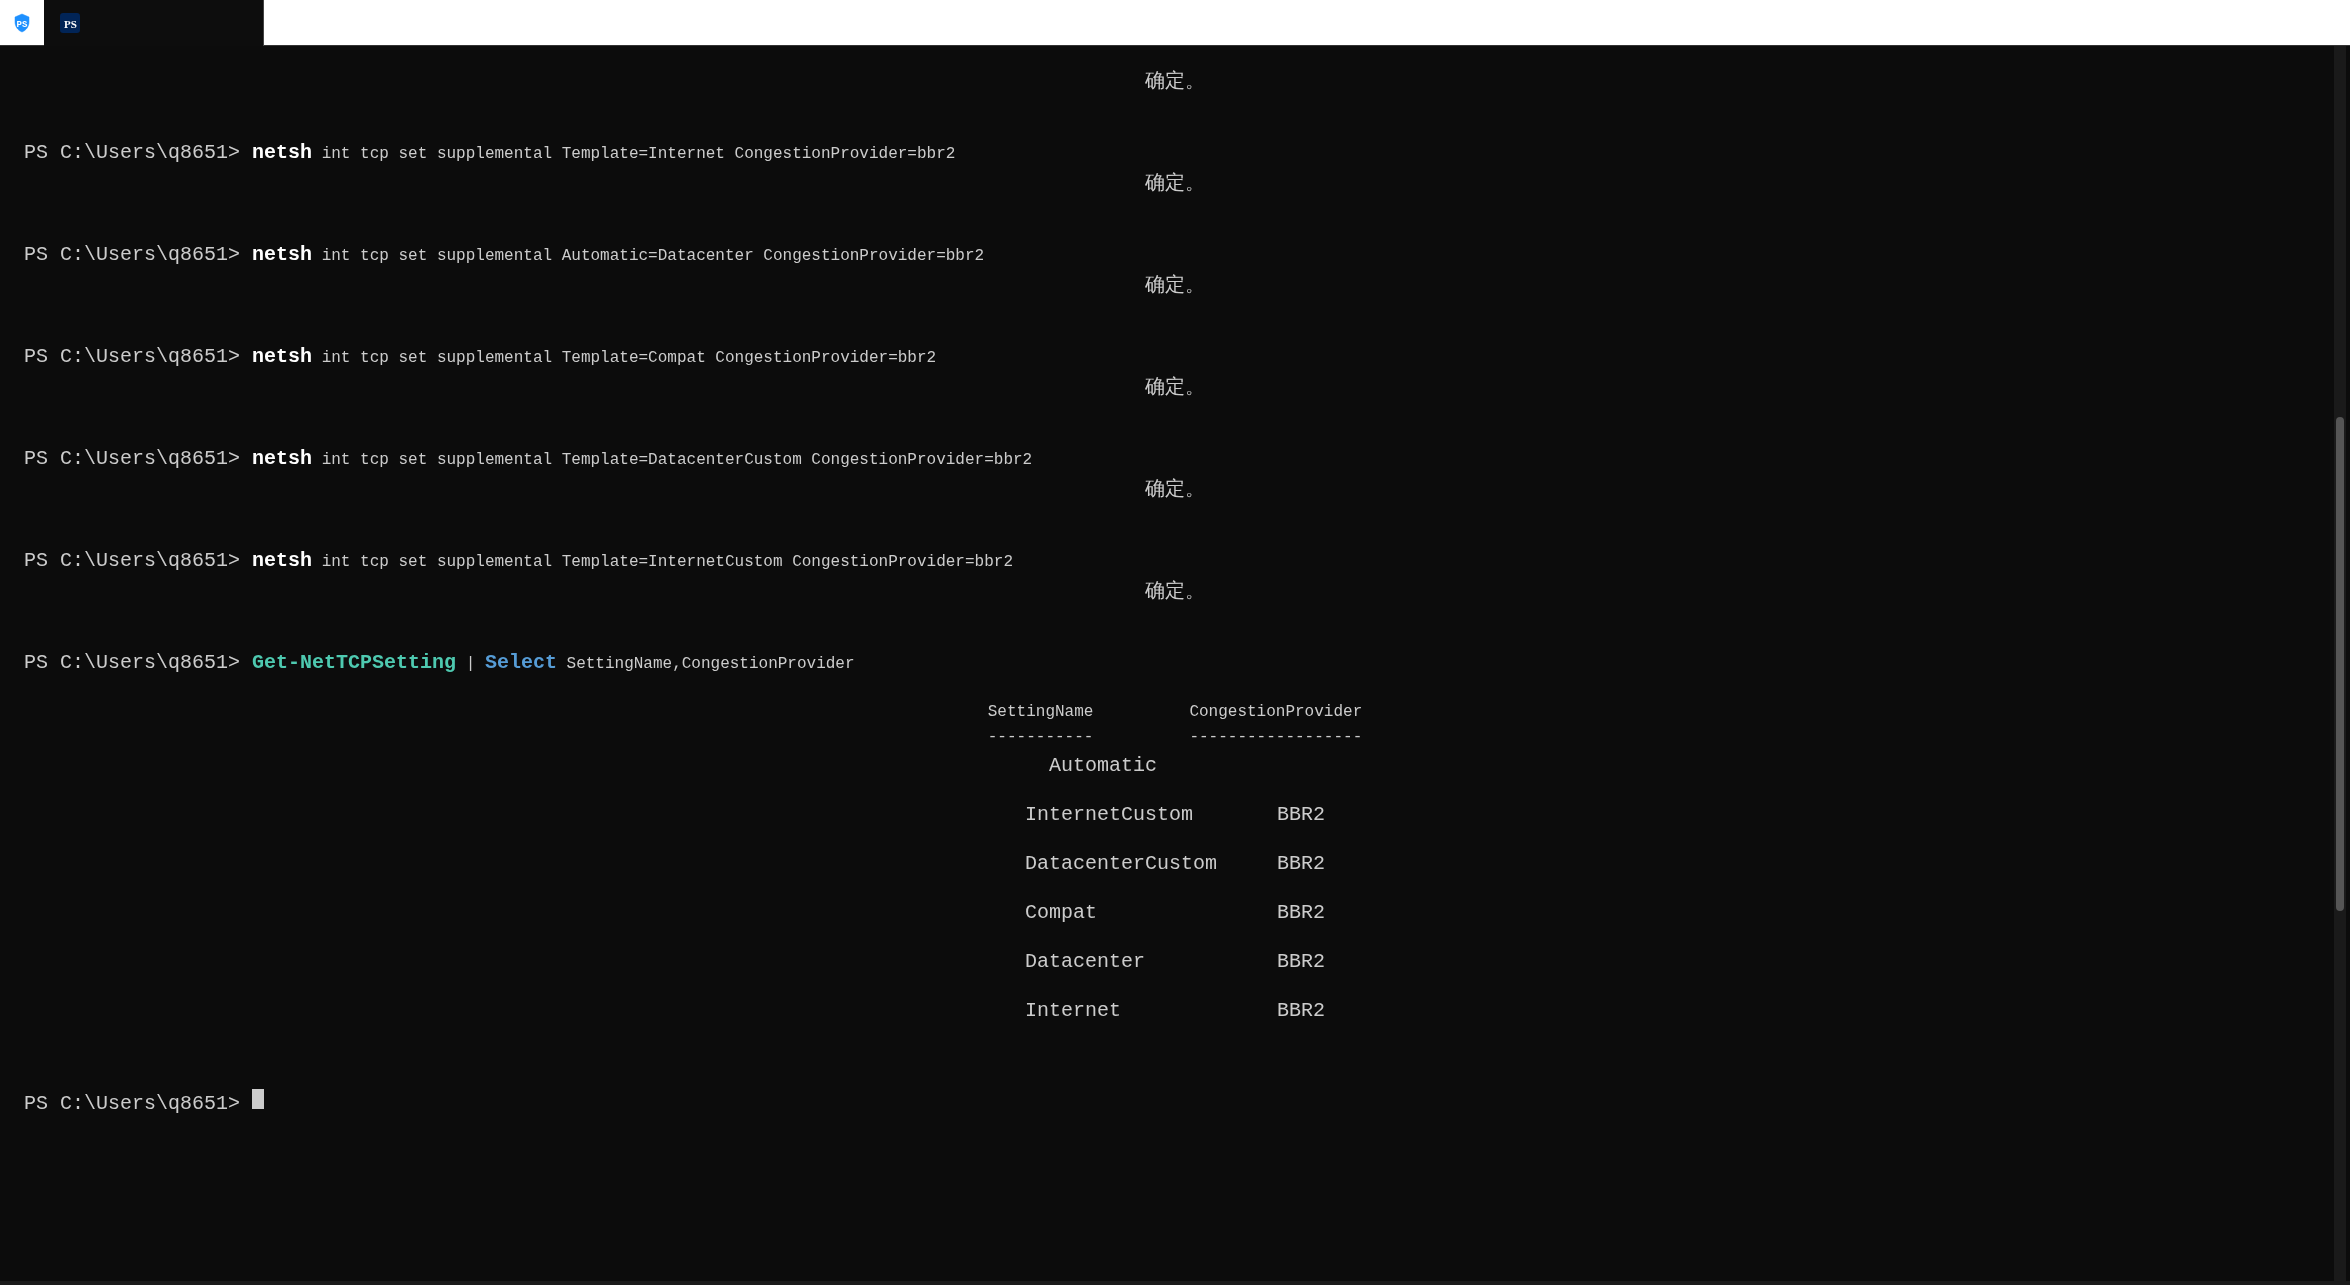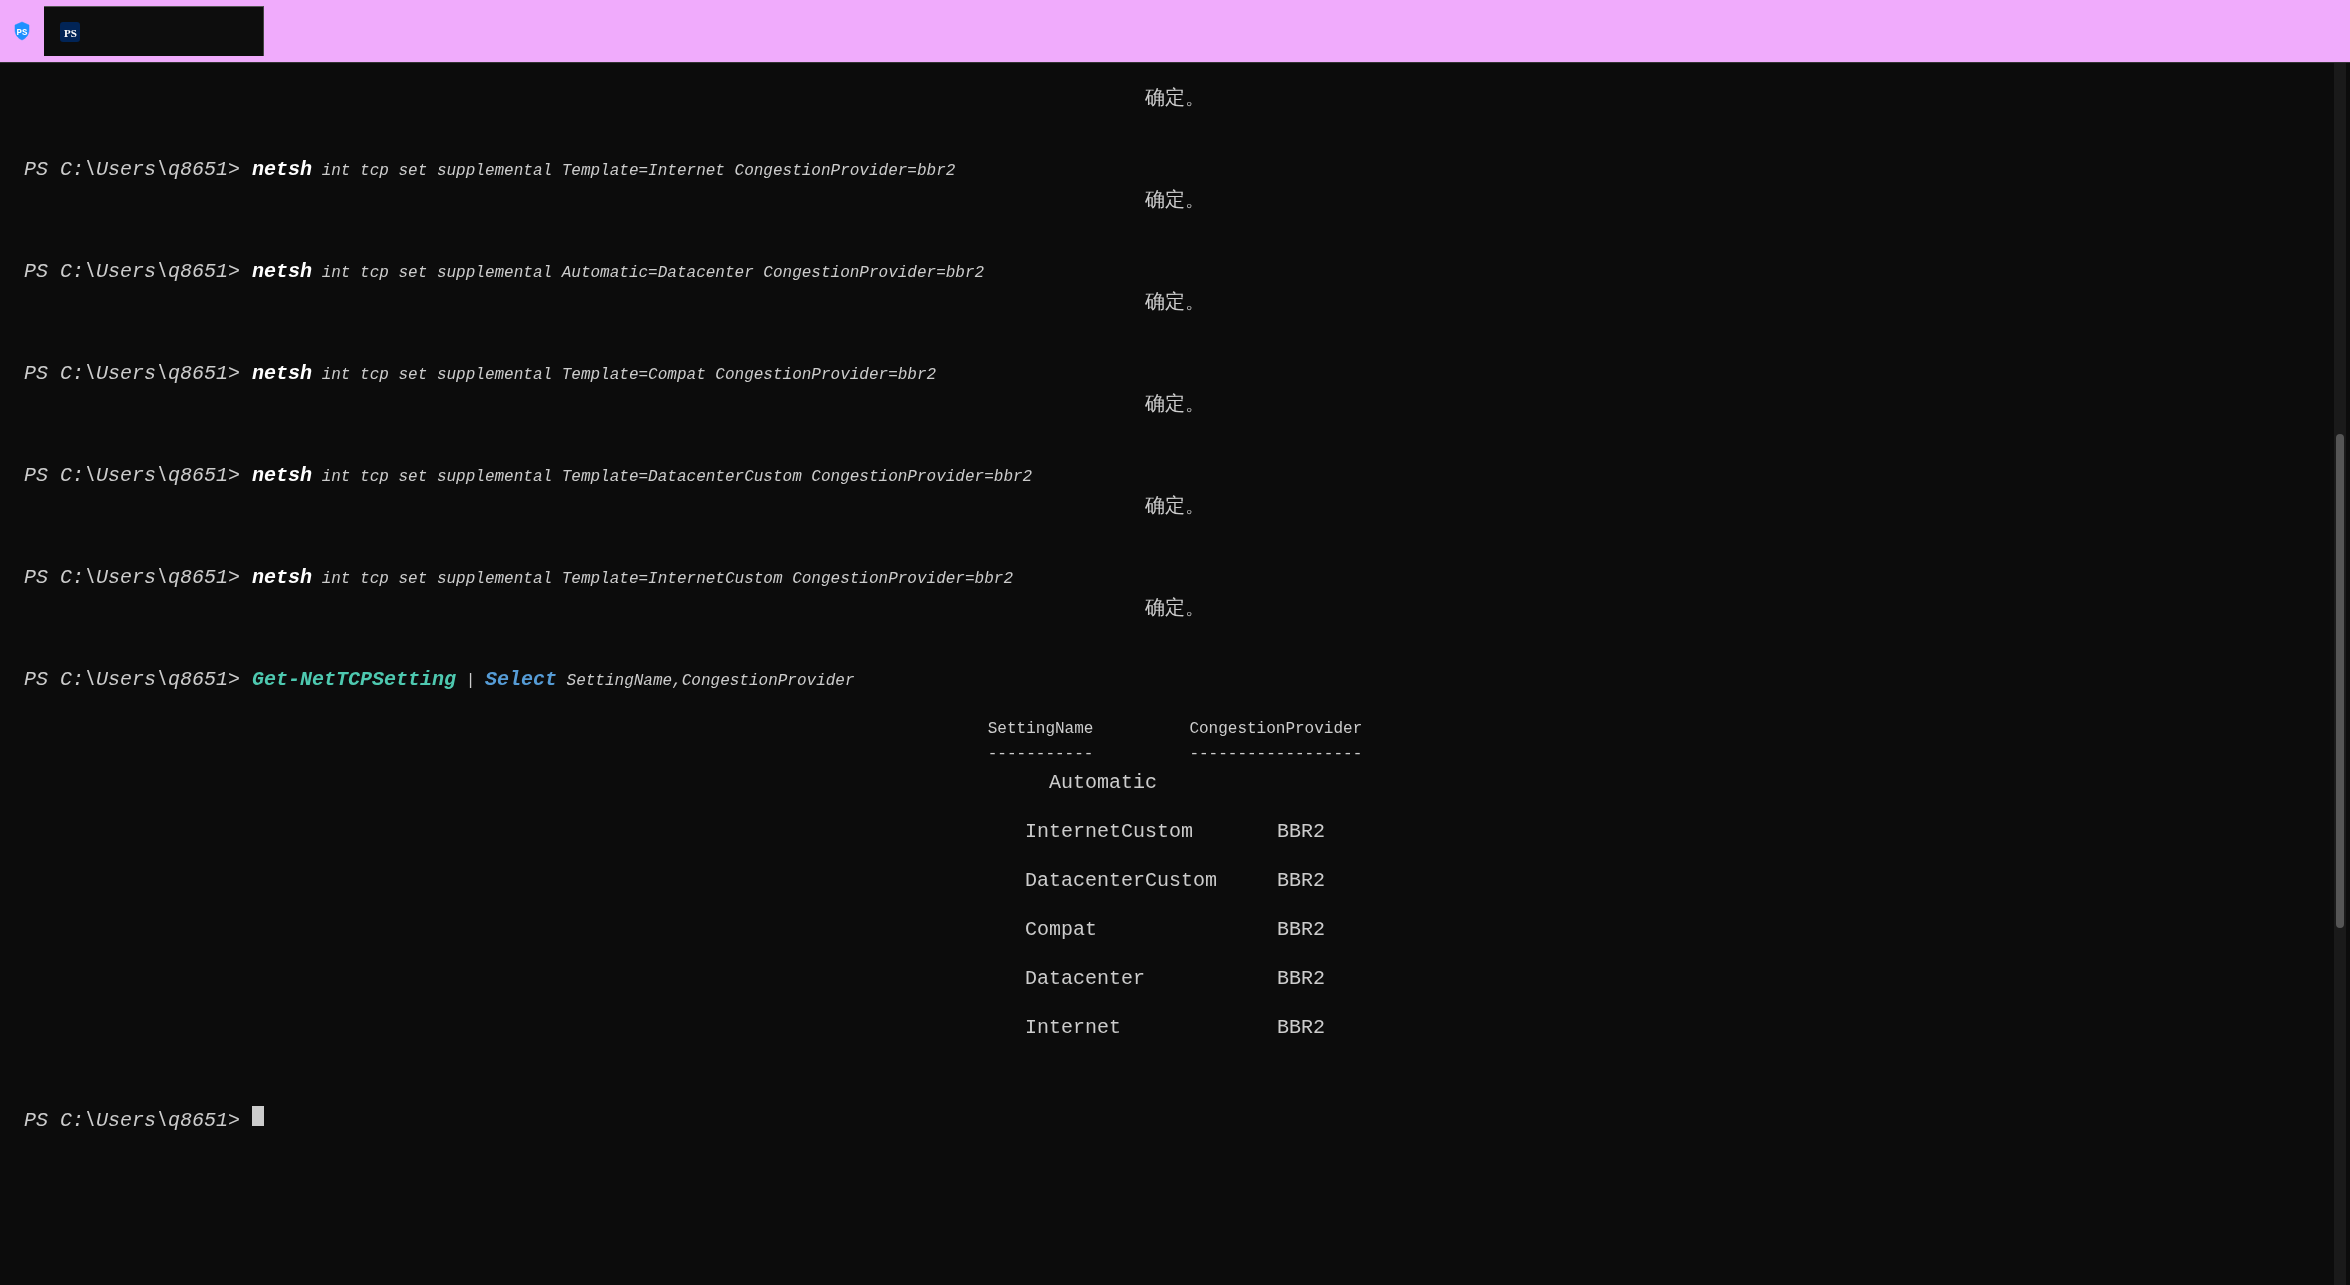--- a/index.html
+++ b/index.html
@@ -7,22 +7,22 @@
     body {
       width: 2350px;
       height: 1285px;
       background: #1a1a1a;
       font-family: 'Consolas', 'Courier New', monospace;
       overflow: hidden;
     }
 
     .titlebar {
       width: 100%;
-      height: 63px;
-      background: #f0abfc;
+      height: 46px;
+      background: #ffffff;
       display: flex;
       align-items: center;
       position: relative;
       border-bottom: 1px solid #333;
     }
 
     .titlebar-left {
       display: flex;
       align-items: center;
       gap: 0;
@@ -122,21 +122,20 @@
       position: relative;
       text-align: center;
     }
 
     .line {
       display: flex;
       align-items: baseline;
       flex-wrap: wrap;
       margin-bottom: 0;
       line-height: 1.55;
-      font-style: italic;
     }
 
     .prompt {
       color: #cccccc;
       font-size: 20px;
       white-space: pre;
     }
 
     .cmd-netsh {
       color: #ffffff;

